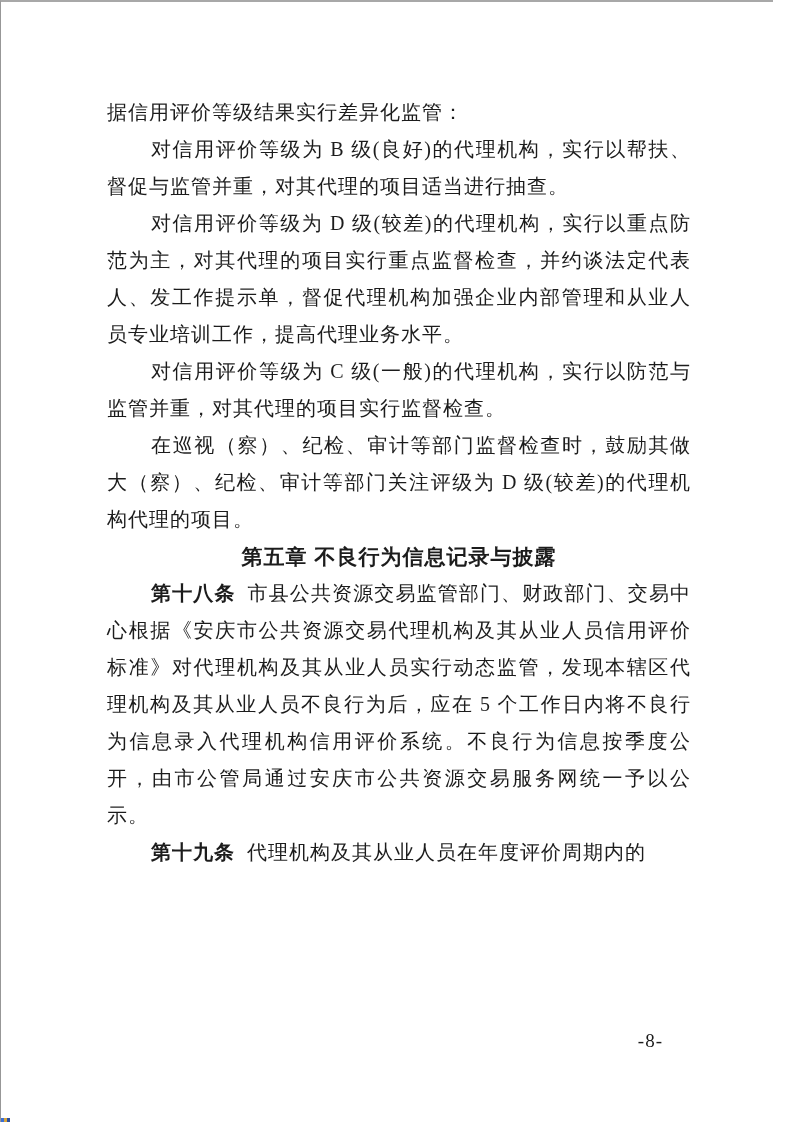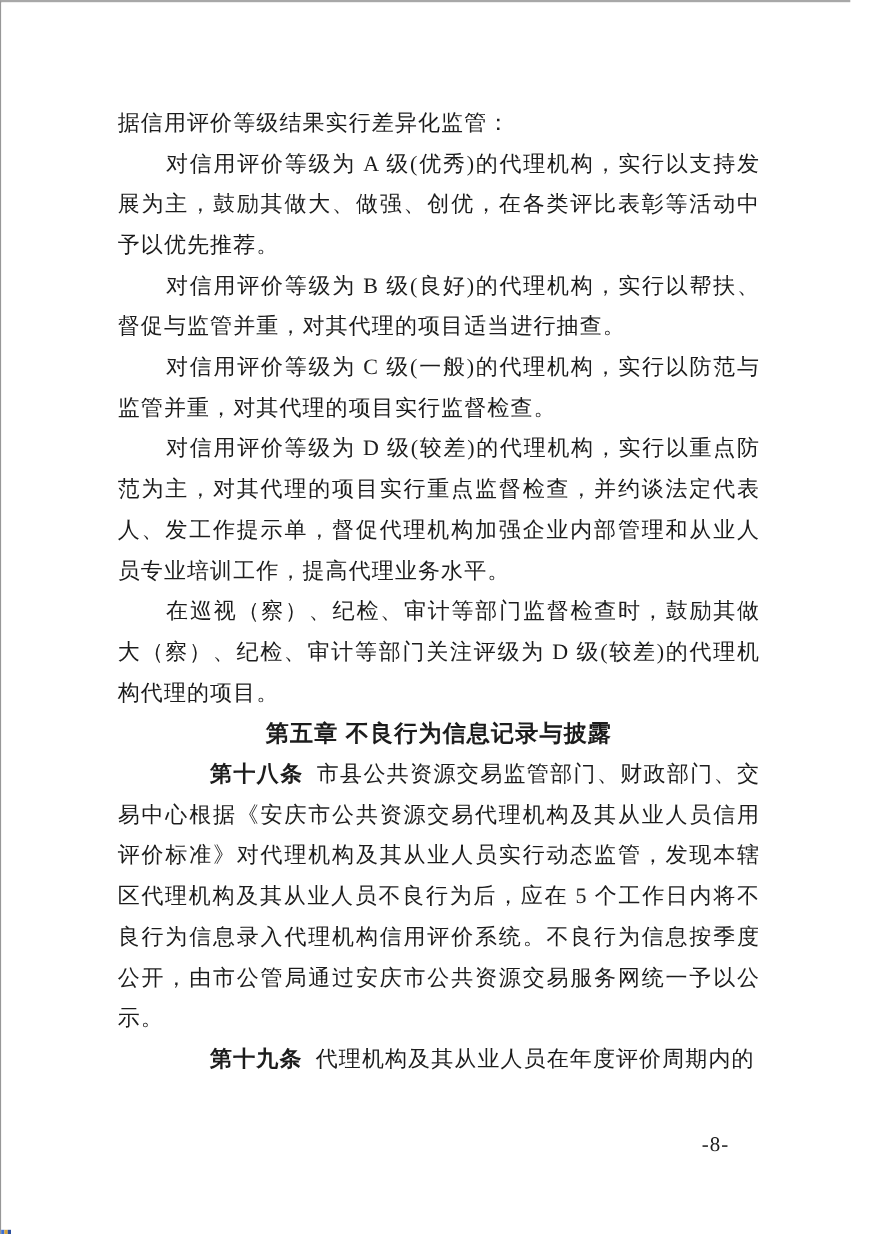--- a/index.html
+++ b/index.html
@@ -43,21 +43,20 @@
     line-height: 37px;
     text-align-last: center;
     letter-spacing: 1px;
     margin: 40px 0 0 0;
     text-indent: 0;
   }
   .article-lead {
     font-family: "Liberation Sans", "DejaVu Sans", sans-serif;
     font-weight: bold;
     margin-right: 12px;
-    margin-left: 40px;
   }
   .page-number {
     position: absolute;
     top: 1026px;
     right: 110px;
     font-size: 19px;
     line-height: 26px;
     letter-spacing: 1px;
     color: #1c1c1c;
     font-family: "Liberation Serif", "DejaVu Serif", serif;
@@ -80,27 +79,26 @@
 </style>
 </head>
 <body>
 
 <div class="page">
 
   <div class="content">
 
     <p>据信用评价等级结果实行差异化监管：</p>
 
-    <p class="para-indent">对信用评价等级为 A 级(优秀)的代理机构，实行以支持发展为主，鼓励其做大、做强、创优，在各类评比表彰等活动中予以优先推荐。</p>
 
     <p class="para-indent">对信用评价等级为 B 级(良好)的代理机构，实行以帮扶、督促与监管并重，对其代理的项目适当进行抽查。</p>
 
+    <p class="para-indent">对信用评价等级为 D 级(较差)的代理机构，实行以重点防范为主，对其代理的项目实行重点监督检查，并约谈法定代表人、发工作提示单，督促代理机构加强企业内部管理和从业人员专业培训工作，提高代理业务水平。</p>
+
     <p class="para-indent">对信用评价等级为 C 级(一般)的代理机构，实行以防范与监管并重，对其代理的项目实行监督检查。</p>
-
-    <p class="para-indent">对信用评价等级为 D 级(较差)的代理机构，实行以重点防范为主，对其代理的项目实行重点监督检查，并约谈法定代表人、发工作提示单，督促代理机构加强企业内部管理和从业人员专业培训工作，提高代理业务水平。</p>
 
     <p class="para-indent">在巡视（察）、纪检、审计等部门监督检查时，鼓励其做大（察）、纪检、审计等部门关注评级为 D 级(较差)的代理机构代理的项目。</p>
 
     <p class="chapter-heading">第五章 不良行为信息记录与披露</p>
 
     <p class="para-indent">
       <span class="article-lead">第十八条</span><span>市县公共资源交易监管部门、财政部门、交易中心根据《安庆市公共资源交易代理机构及其从业人员信用评价标准》对代理机构及其从业人员实行动态监管，发现本辖区代理机构及其从业人员不良行为后，应在 5 个工作日内将不良行为信息录入代理机构信用评价系统。不良行为信息按季度公开，由市公管局通过安庆市公共资源交易服务网统一予以公示。</span>
     </p>
 
     <p class="para-indent">

